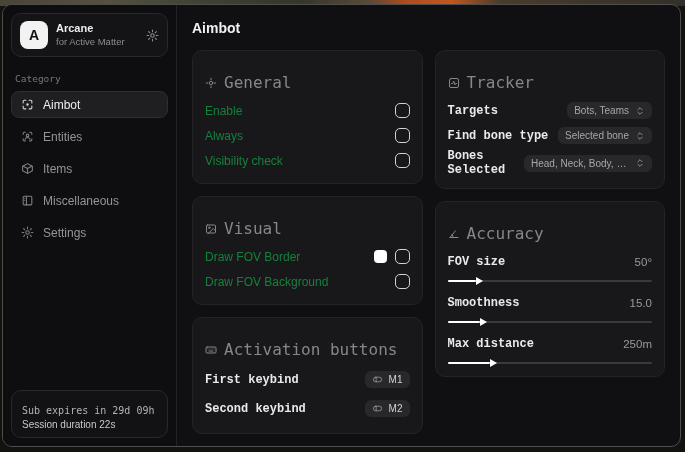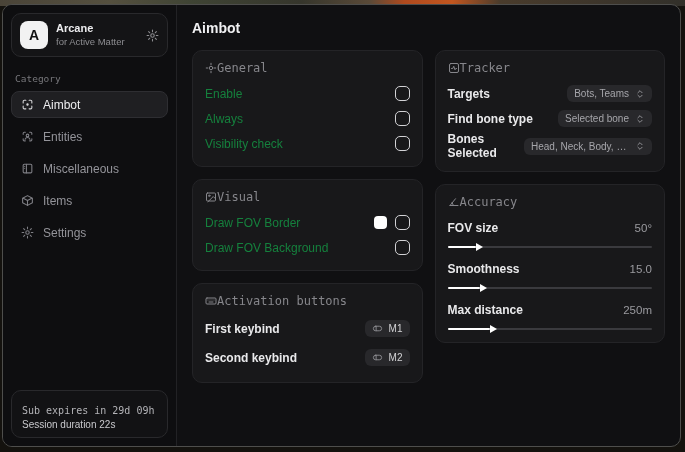--- a/index.html
+++ b/index.html
@@ -76,33 +76,34 @@
   
   .main { flex:1; padding:13px 15px; overflow:hidden; }
   .page-title { font-size:14px; font-weight:bold; color:#f0f0f2; margin:2px 0 14px; }
   .columns { display:grid; grid-template-columns:1fr 1fr; gap:12px; align-items:start; }
   .col { display:flex; flex-direction:column; gap:12px; }
   .card {
     background:#18181a; border:1px solid #242427; border-radius:10px;
     padding:10px 12px 11px;
   }
   .card-header {
-    display:flex; align-items:center; 
+    display:flex; align-items:center; gap:7px;
     font-family:"DejaVu Sans Mono", monospace;
-    font-size:12px; color:#86868b;
+    font-size:16px; color:#86868b;
     margin-bottom:7px;
+    margin-top:12px;
   }
   .card-header .hicon { display:flex; color:#86868b; }
   .row {
     display:flex; align-items:center; justify-content:space-between;
     min-height:23px;
   }
   .row + .row { margin-top:2px; }
   .row-label { font-size:12px; color:#15803d; }
-  .row-label.strong { font-weight:bold; color:#e9e9eb; }
+  .row-label.strong { font-weight:bold; color:#e9e9eb;font-family:Liberation Mono, monospace; }
   .row-right { display:flex; align-items:center; gap:8px; }
   .checkbox {
     width:15px; height:15px; border-radius:5px;
     border:1.5px solid #d2d2d5; background:transparent; cursor:pointer;
   }
   .swatch { width:13px; height:13px; border-radius:4px; cursor:pointer; }
   .pill {
     display:flex; align-items:center; gap:6px;
     background:#28282b; border-radius:6px;
     padding:2px 7px; height:17px;
@@ -175,35 +176,35 @@
           <svg width="13" height="13" viewBox="0 0 24 24" fill="none" stroke="currentColor" stroke-width="2" stroke-linecap="round">
             <path d="M4 8V6a2 2 0 0 1 2-2h2M16 4h2a2 2 0 0 1 2 2v2M20 16v2a2 2 0 0 1-2 2h-2M8 20H6a2 2 0 0 1-2-2v-2"></path>
             <circle cx="12" cy="10" r="2.4"></circle>
             <path d="M7.5 17c1-2.3 2.7-3.3 4.5-3.3s3.5 1 4.5 3.3"></path>
           </svg>
         </span>
         <span>Entities</span>
       </div>
       <div class="nav-item">
         <span class="nicon">
+          <svg width="13" height="13" viewBox="0 0 24 24" fill="none" stroke="currentColor" stroke-width="2" stroke-linejoin="round">
+            <path d="M21 16V8l-9-5-9 5v8l9 5 9-5z"></path>
+            <path d="M3.3 7.3L12 12l8.7-4.7M12 22V12"></path>
+          </svg>
+        </span>
+        <span>Items</span>
+      </div>
+      <div class="nav-item">
+        <span class="nicon">
           <svg width="13" height="13" viewBox="0 0 24 24" fill="none" stroke="currentColor" stroke-width="2" stroke-linecap="round">
             <rect x="4" y="4" width="16" height="16" rx="2"></rect>
             <path d="M10 4v16M6.8 8.5h.01M6.8 12h.01"></path>
           </svg>
         </span>
         <span>Miscellaneous</span>
-      </div>
-      <div class="nav-item">
-        <span class="nicon">
-          <svg width="13" height="13" viewBox="0 0 24 24" fill="none" stroke="currentColor" stroke-width="2" stroke-linejoin="round">
-            <path d="M21 16V8l-9-5-9 5v8l9 5 9-5z"></path>
-            <path d="M3.3 7.3L12 12l8.7-4.7M12 22V12"></path>
-          </svg>
-        </span>
-        <span>Items</span>
       </div>
       <div class="nav-item">
         <span class="nicon">
           <svg width="13" height="13" viewBox="0 0 24 24" fill="none" stroke="currentColor" stroke-width="2" stroke-linecap="round">
             <circle cx="12" cy="12" r="3.2"></circle>
             <path d="M12 2v3M12 19v3M2 12h3M19 12h3M4.9 4.9l2.1 2.1M17 17l2.1 2.1M4.9 19.1L7 17M17 7l2.1-2.1"></path>
           </svg>
         </span>
         <span>Settings</span>
       </div>

